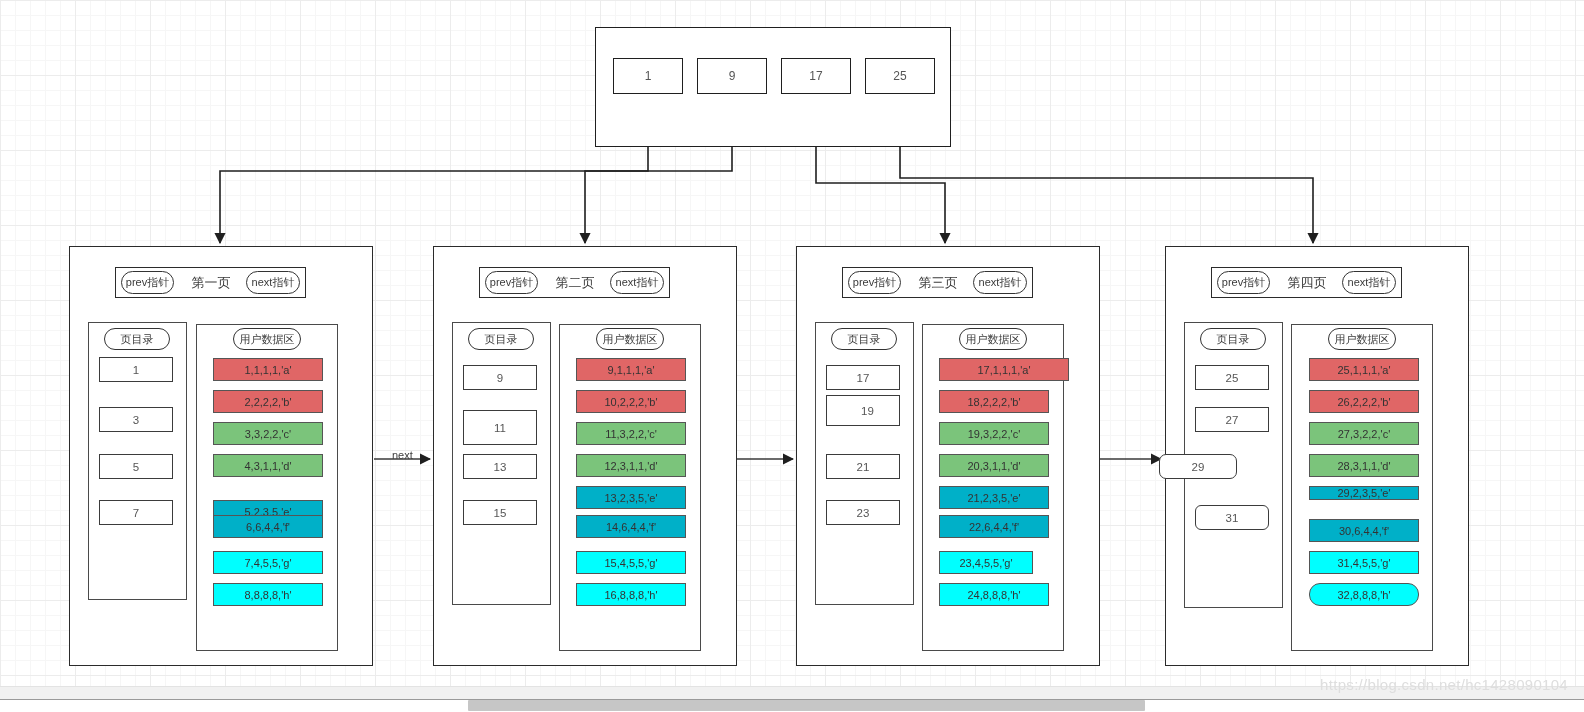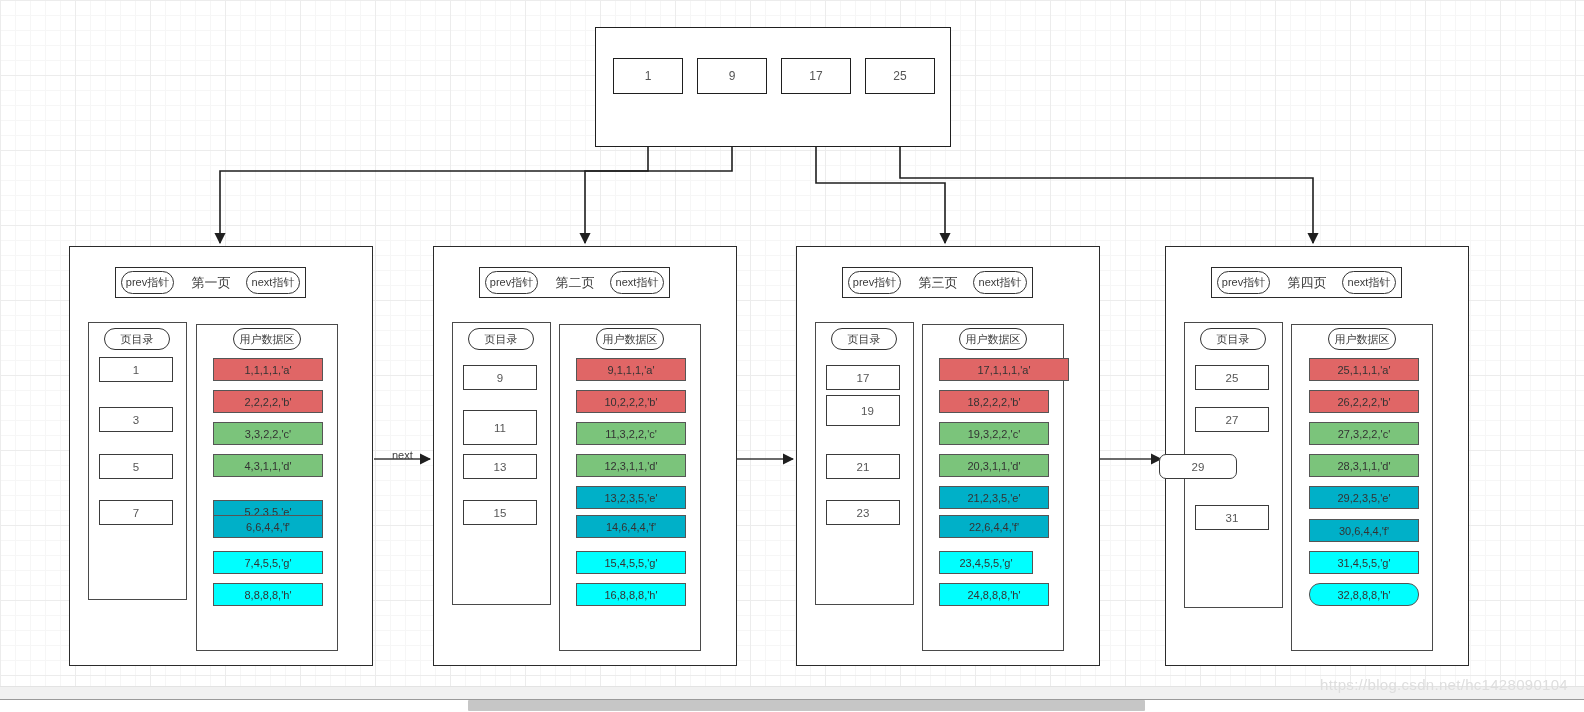--- a/index.html
+++ b/index.html
@@ -272,29 +272,29 @@
   <div class="hdrbar" style="left:1211px; top:267px; width:191px; height:31px;"></div>
   <div class="pill" style="left:1217px; top:271px; width:53px; height:23px;">prev指针</div>
   <div class="hdr-title" style="left:1277px; top:271px; width:60px; height:23px;">第四页</div>
   <div class="pill" style="left:1342px; top:271px; width:54px; height:23px;">next指针</div>
 
   <div class="box inner-frame" style="left:1184px; top:322px; width:99px; height:286px;"></div>
   <div class="pill" style="left:1200px; top:328px; width:66px; height:22px;">页目录</div>
   <div class="slot" style="left:1195px; top:365px; width:74px; height:25px;">25</div>
   <div class="slot" style="left:1195px; top:407px; width:74px; height:25px;">27</div>
   <div class="slot" style="left:1159px; top:454px; width:78px; height:25px;border-radius:7px;">29</div>
-  <div class="slot" style="left:1195px; top:505px; width:74px; height:25px;">31</div>
+  <div class="slot" style="left:1195px; top:505px; width:74px; height:25px;border-radius:6px;">31</div>
 
   <div class="box inner-frame" style="left:1291px; top:324px; width:142px; height:327px;"></div>
   <div class="pill" style="left:1328px; top:328px; width:68px; height:22px;">用户数据区</div>
   <div class="rec" style="left:1309px; top:358px; width:110px; height:23px; background:#e06666;">25,1,1,1,'a'</div>
   <div class="rec" style="left:1309px; top:390px; width:110px; height:23px; background:#e06666;">26,2,2,2,'b'</div>
   <div class="rec" style="left:1309px; top:422px; width:110px; height:23px; background:#7bc47b;">27,3,2,2,'c'</div>
   <div class="rec" style="left:1309px; top:454px; width:110px; height:23px; background:#7bc47b;">28,3,1,1,'d'</div>
-  <div class="rec" style="left:1309px; top:486px; width:110px; height:23px; background:#00b0c8;">29,2,3,5,'e'</div>
+  <div class="rec" style="left:1309px; top:486px; width:110px; height:14px; background:#00b0c8;">29,2,3,5,'e'</div>
   <div class="rec" style="left:1309px; top:519px; width:110px; height:23px; background:#00b0c8;">30,6,4,4,'f'</div>
   <div class="rec" style="left:1309px; top:551px; width:110px; height:23px; background:#00ffff;">31,4,5,5,'g'</div>
   <div class="rec" style="left:1309px; top:583px; width:110px; height:23px; background:#00ffff;border-radius:11px;">32,8,8,8,'h'</div>
 
 </div>
 
 <div id="watermark">https://blog.csdn.net/hc1428090104</div>
 
 <div id="bottombar"></div>
 <div id="scrolltrack"></div>

